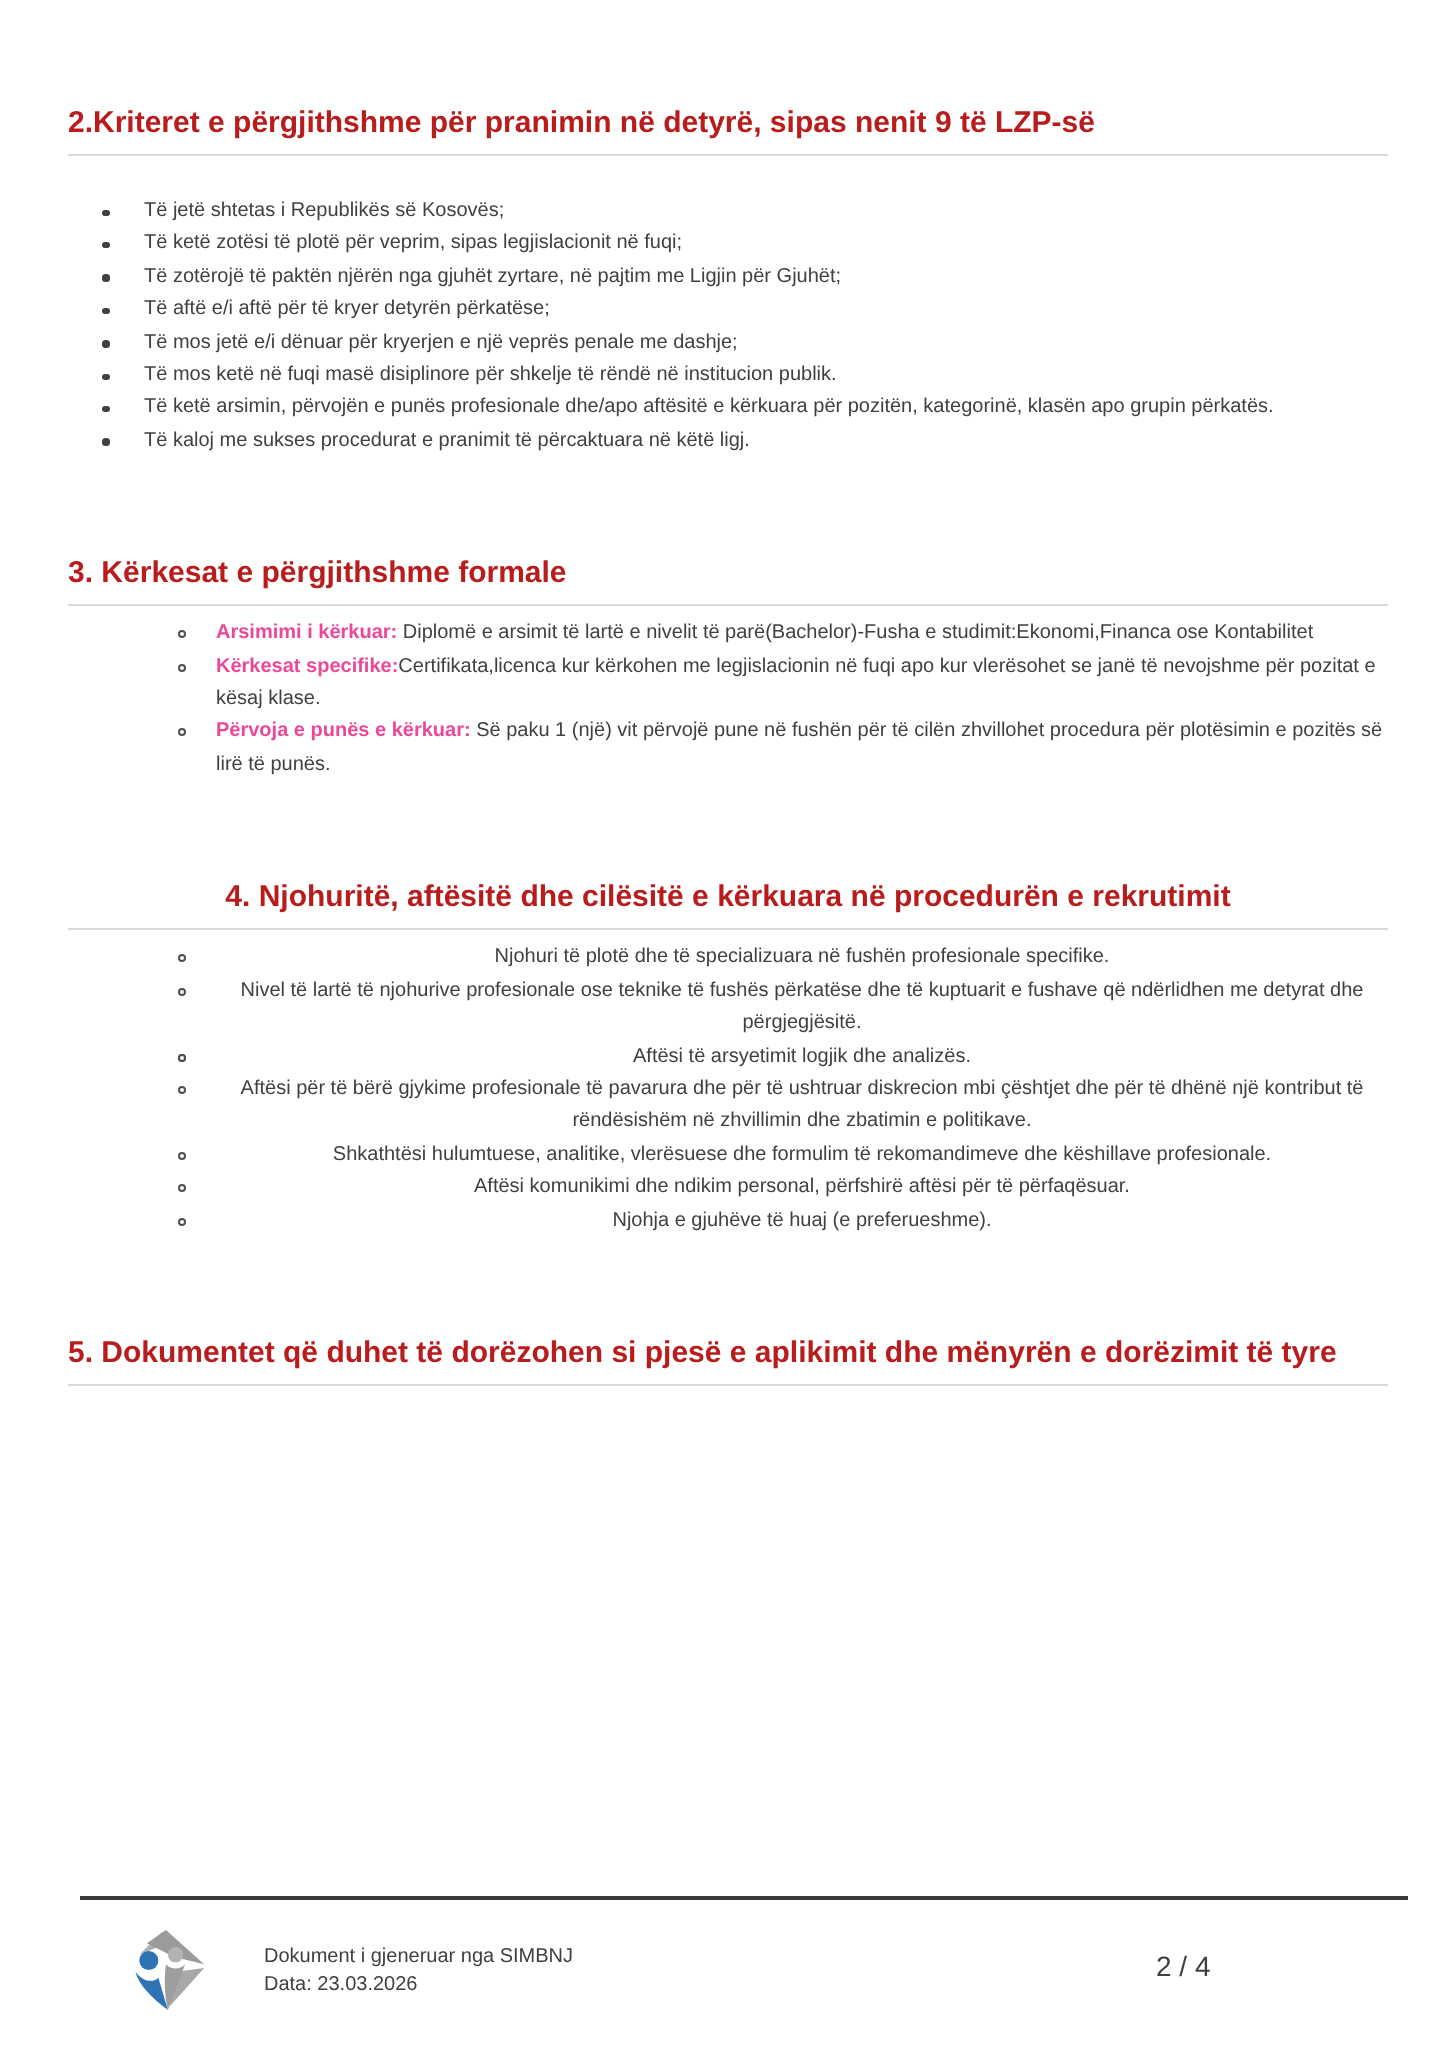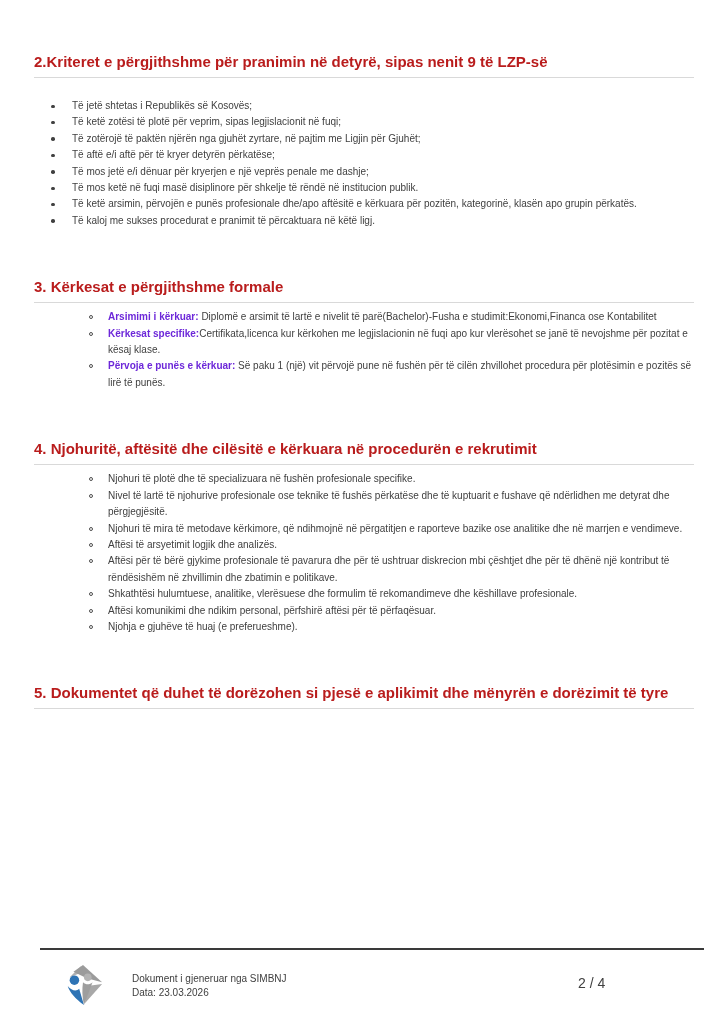--- a/index.html
+++ b/index.html
@@ -18,21 +18,21 @@
   .sec + .sec { margin-top: 48px; }
   .sec-title {
     font-size: 15px;
     font-weight: 700;
     color: #b91c1c;
     line-height: 20px;
     margin: 0;
     padding-bottom: 5px;
     border-bottom: 1px solid #d9d9d9;
   }
-  .sec--s4 { margin-top: 22px; }
+  .sec--s4 { margin-top: 22px; text-align: center; }
   .sec--s5 { margin-top: 26px; }
 
   ul.blist {
     list-style: none;
     margin: 20px 0 0 0;
     padding: 0;
     font-size: 10px;
     line-height: 16.4px;
     color: #404040;
   }
@@ -49,21 +49,21 @@
     left: 17px; top: 6.5px;
     width: 3.5px; height: 3.5px;
     background: #404040;
   }
   ul.blist--l2 .bullet {
     left: 55px; top: 6px;
     width: 4px; height: 4px;
     border: 1.2px solid #4f4f4f;
     background: #fdfdfd;
   }
-  .li-label { font-weight: 700; color: #6d28d9; }
+  .li-label { font-weight: 700; color: #ec4899; }
 
   .footer {
     position: absolute;
     left: 40px; top: 948px;
     width: 664px;
     border-top: 2px solid #3a3a3a;
   }
   .footer-row { display: flex; align-items: flex-start; position: relative; height: 70px; }
   .footer-logo { margin: 13px 0 0 22px; width: 42px; height: 44px; }
   .footer-textblock {
@@ -150,21 +150,20 @@
       <li>
             <span class="bullet"></span>
             <span>Njohuri të plotë dhe të specializuara në fushën profesionale specifike.</span>
           </li>
           <li>
             <span class="bullet"></span>
             <span>Nivel të lartë të njohurive profesionale ose teknike të fushës përkatëse dhe të kuptuarit e fushave që ndërlidhen me detyrat dhe përgjegjësitë.</span>
           </li>
           <li>
             <span class="bullet"></span>
-            <span>Njohuri të mira të metodave kërkimore, që ndihmojnë në përgatitjen e raporteve bazike ose analitike dhe në marrjen e vendimeve.</span>
           </li>
           <li>
             <span class="bullet"></span>
             <span>Aftësi të arsyetimit logjik dhe analizës.</span>
           </li>
           <li>
             <span class="bullet"></span>
             <span>Aftësi për të bërë gjykime profesionale të pavarura dhe për të ushtruar diskrecion mbi çështjet dhe për të dhënë një kontribut të rëndësishëm në zhvillimin dhe zbatimin e politikave.</span>
           </li>
           <li>

